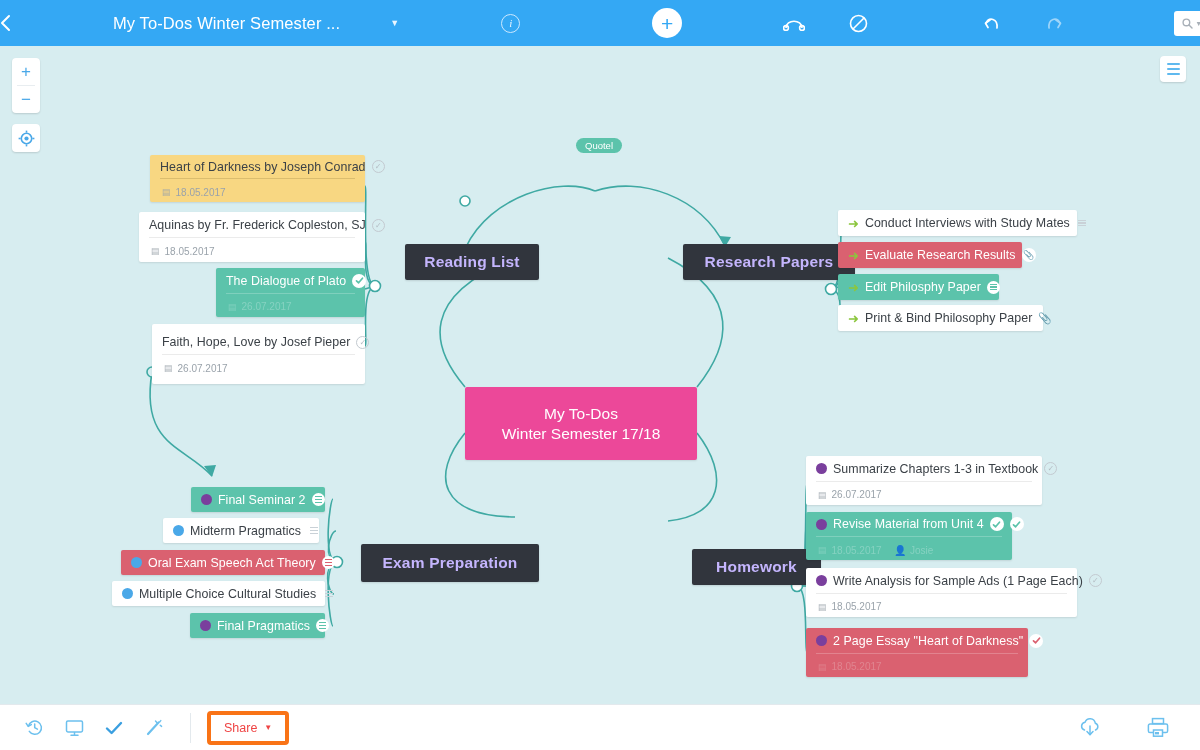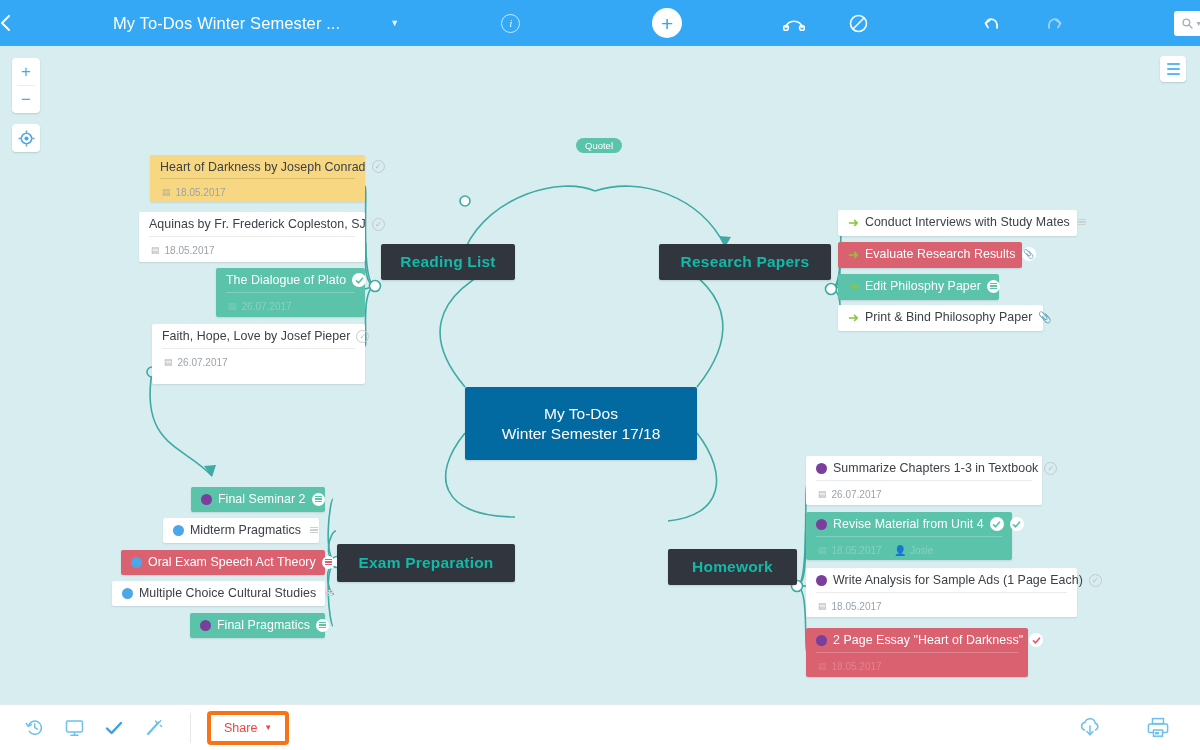--- a/index.html
+++ b/index.html
@@ -77,36 +77,37 @@
     background: #fff; border-radius: 4px; box-shadow: 0 1px 2px rgba(0,0,0,.14);
     display: flex; flex-direction: column; align-items: center; justify-content: center;
     gap: 3px; cursor: pointer;
   }
   .mline { width: 13px; height: 2px; background: #5fb9ef; border-radius: 1px; }
 
   
   .node { position: absolute; cursor: pointer; }
 
   .root {
-    background: #0369a1; border-radius: 2px; color: #fff;
+    background: #ec4899; border-radius: 2px; color: #fff;
     display: flex; flex-direction: column; align-items: center; justify-content: center;
     font-size: 15.5px; line-height: 20px; text-align: center;
     box-shadow: 0 1px 2px rgba(0,0,0,.10);
   }
   .branch {
-    background: #31353d; border-radius: 2px; color: #14b8a6;
+    background: #31353d; border-radius: 2px; color: #c4b5fd;
     display: flex; align-items: center; justify-content: center;
     font-size: 15.5px; font-weight: bold; letter-spacing: .2px;
     box-shadow: 0 1px 2px rgba(0,0,0,.12);
+    margin-left: 24px;
   }
 
   .leaf {
     border-radius: 2px; padding: 0 10px;
     box-shadow: 0 1px 2px rgba(0,0,0,.10);
-    display: flex; flex-direction: column; justify-content: flex-start;
+    display: flex; flex-direction: column; justify-content: center;
   }
   .leaf.white  { background: #ffffff; }
   .leaf.teal   { background: #5cc3ab; }
   .leaf.red    { background: #da6170; }
   .leaf.yellow { background: #f8d782; }
 
   .leaf-row { display: flex; align-items: center; gap: 6px; height: 24px; white-space: nowrap; }
   .leaf-title { font-size: 12.4px; letter-spacing: .05px; }
   .leaf.white .leaf-title, .leaf.yellow .leaf-title { color: #3b4147; }
   .leaf.teal .leaf-title, .leaf.red .leaf-title { color: #ffffff; }

